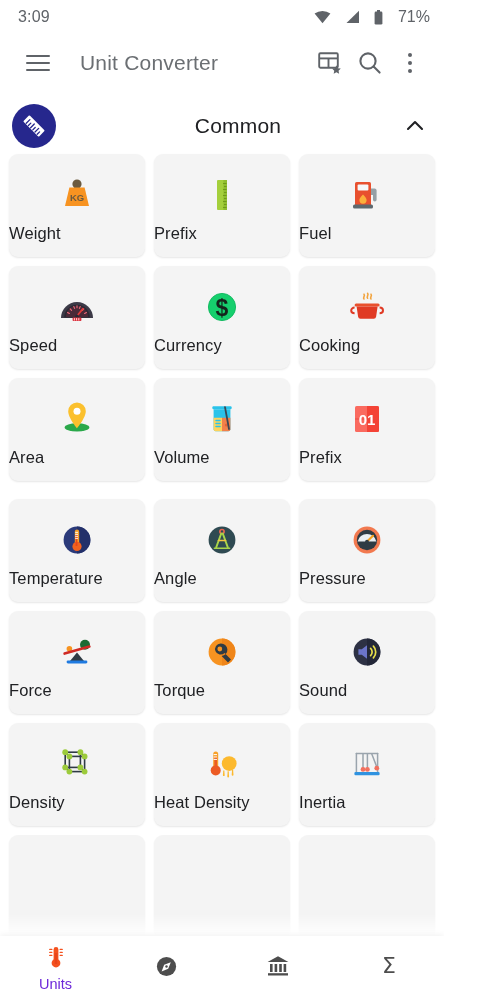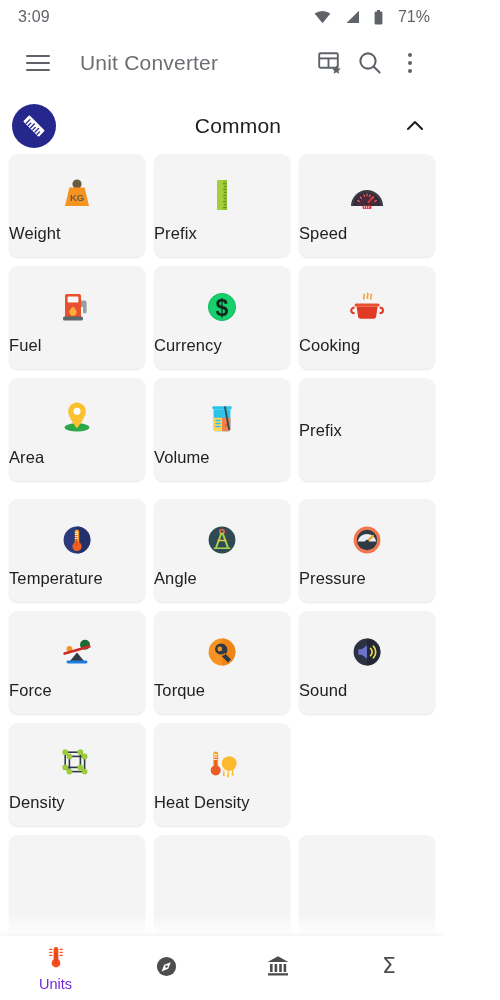--- a/index.html
+++ b/index.html
@@ -202,20 +202,33 @@
               <line x1="22.4" y1="33.5" x2="25.2" y2="33.5"></line>
             </g>
           </svg>
         </div>
         <div class="card-label">Prefix</div>
       </div>
 
       <div class="card">
         <div class="card-ico">
           <svg width="42" height="42" viewBox="0 0 42 42">
+            <rect x="9" y="8" width="16" height="24" rx="1.6" fill="#e8502e"></rect>
+            <rect x="11.6" y="10.6" width="10.8" height="6" rx="1" fill="#f5f7f8"></rect>
+            <path d="M17 20.5c2.6 2.8 3.6 4.2 3.6 5.6a3.6 3.6 0 0 1-7.2 0c0-1.4 1-2.8 3.6-5.6z" fill="#fbb03b"></path>
+            <path d="M25 14.5h3.6c1.1 0 2 .9 2 2v9.3a1.8 1.8 0 1 1-3.6 0V21H25z" fill="#95a0a6"></path>
+            <rect x="7" y="30.6" width="20" height="4" rx="1.6" fill="#5d686e"></rect>
+          </svg>
+        </div>
+        <div class="card-label">Fuel</div>
+      </div>
+
+      <div class="card">
+        <div class="card-ico">
+          <svg width="42" height="42" viewBox="0 0 42 42">
             <path d="M5 32a16 16 0 0 1 32 0z" fill="#3c3a47"></path>
             <path d="M8.2 31.6a12.8 12.8 0 0 1 25.6 0z" fill="#2a2833"></path>
             <path d="M10 31a11 11 0 0 1 22 0z" fill="#4a2a38"></path>
             <g stroke="#f06a7a" stroke-width="1.1" stroke-linecap="round">
               <line x1="11.6" y1="26.4" x2="13.4" y2="27.4"></line>
               <line x1="14.2" y1="22.8" x2="15.6" y2="24.3"></line>
               <line x1="17.8" y1="20.6" x2="18.6" y2="22.4"></line>
               <line x1="21" y1="19.8" x2="21" y2="21.8"></line>
               <line x1="24.2" y1="20.6" x2="23.4" y2="22.4"></line>
               <line x1="27.8" y1="22.8" x2="26.4" y2="24.3"></line>
@@ -230,33 +243,20 @@
               <line x1="22.8" y1="32.5" x2="22.8" y2="34.1"></line>
             </g>
           </svg>
         </div>
         <div class="card-label">Speed</div>
       </div>
 
       <div class="card">
         <div class="card-ico">
           <svg width="42" height="42" viewBox="0 0 42 42">
-            <rect x="9" y="8" width="16" height="24" rx="1.6" fill="#e8502e"></rect>
-            <rect x="11.6" y="10.6" width="10.8" height="6" rx="1" fill="#f5f7f8"></rect>
-            <path d="M17 20.5c2.6 2.8 3.6 4.2 3.6 5.6a3.6 3.6 0 0 1-7.2 0c0-1.4 1-2.8 3.6-5.6z" fill="#fbb03b"></path>
-            <path d="M25 14.5h3.6c1.1 0 2 .9 2 2v9.3a1.8 1.8 0 1 1-3.6 0V21H25z" fill="#95a0a6"></path>
-            <rect x="7" y="30.6" width="20" height="4" rx="1.6" fill="#5d686e"></rect>
-          </svg>
-        </div>
-        <div class="card-label">Fuel</div>
-      </div>
-
-      <div class="card">
-        <div class="card-ico">
-          <svg width="42" height="42" viewBox="0 0 42 42">
             <circle cx="21" cy="21" r="13.6" fill="#16cf6d"></circle>
             <circle cx="21" cy="21" r="13.6" fill="none" stroke="#0fb85e" stroke-width="0.9"></circle>
             <text x="21" y="29.6" font-size="23" font-weight="bold" fill="#14241c" text-anchor="middle" font-family="'Liberation Sans',sans-serif">$</text>
           </svg>
         </div>
         <div class="card-label">Currency</div>
       </div>
 
       <div class="card">
         <div class="card-ico">
@@ -301,20 +301,28 @@
               <line x1="15" y1="28.6" x2="19" y2="28.6"></line>
             </g>
             <circle cx="25.4" cy="27" r="1.5" fill="#e0613a"></circle>
             <line x1="24" y1="9.2" x2="28" y2="31" stroke="#3c4752" stroke-width="1.8" stroke-linecap="round"></line>
           </svg>
         </div>
         <div class="card-label">Volume</div>
       </div>
 
       <div class="card">
+        <div class="card-ico">
+          <svg width="42" height="42" viewBox="0 0 42 42">
+            <rect x="9" y="8" width="24" height="26" rx="1.6" fill="#fa6a5f"></rect>
+            <path d="M21 8h10.4a1.6 1.6 0 0 1 1.6 1.6v22.8a1.6 1.6 0 0 1-1.6 1.6H21z" fill="#f44336"></path>
+            <line x1="9" y1="21" x2="33" y2="21" stroke="#e84b42" stroke-width="0.9"></line>
+            <text x="21" y="27.4" font-size="15" font-weight="bold" fill="#ffffff" text-anchor="middle" font-family="'Liberation Sans',sans-serif">01</text>
+          </svg>
+        </div>
         <div class="card-label">Prefix</div>
       </div>
     </div>
 
     <div class="sec-gap"></div>
 
 
     <div class="grid">
 
       <div class="card">
@@ -445,20 +453,39 @@
             <g stroke="#fff" stroke-width="1" stroke-linecap="round">
               <line x1="13" y1="11.6" x2="15.6" y2="11.6"></line>
               <line x1="13" y1="14" x2="15.6" y2="14"></line>
               <line x1="13" y1="16.4" x2="15.6" y2="16.4"></line>
             </g>
           </svg>
         </div>
         <div class="card-label">Heat Density</div>
       </div>
 
+      <div class="card">
+        <div class="card-ico">
+          <svg width="42" height="42" viewBox="0 0 42 42">
+            <g stroke="#9aa4ad" stroke-width="1.5" fill="none" stroke-linecap="round">
+              <line x1="10.4" y1="10.6" x2="31.6" y2="10.6"></line>
+              <line x1="10.4" y1="10.6" x2="10.4" y2="29"></line>
+              <line x1="31.6" y1="10.6" x2="31.6" y2="29"></line>
+              <line x1="17" y1="11" x2="17" y2="24.4"></line>
+              <line x1="21.4" y1="11" x2="21.4" y2="24.4"></line>
+              <line x1="25.8" y1="11" x2="30.6" y2="23.4"></line>
+            </g>
+            <circle cx="17" cy="26.4" r="2.4" fill="#f2705f"></circle>
+            <circle cx="21.4" cy="26.4" r="2.4" fill="#f2705f"></circle>
+            <circle cx="30.8" cy="25.2" r="2.4" fill="#f2705f"></circle>
+            <rect x="8.4" y="29" width="25.2" height="3.2" rx="1.2" fill="#2f92e0"></rect>
+          </svg>
+        </div>
+        <div class="card-label">Inertia</div>
+      </div>
     </div>
 
     <div class="grid peek">
       <div class="card"></div>
       <div class="card"></div>
       <div class="card"></div>
     </div>
   </div>
 
   <div class="nav-fade"></div>

